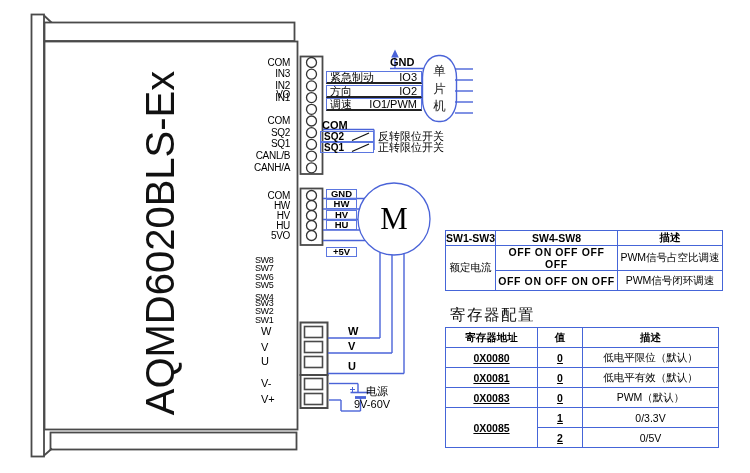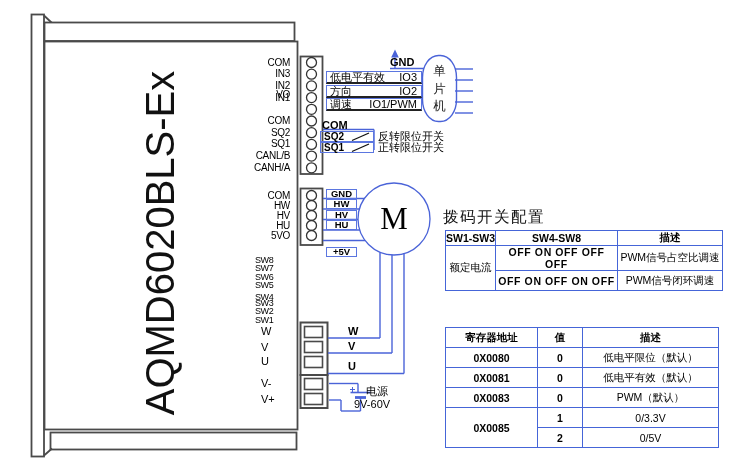--- a/index.html
+++ b/index.html
@@ -25,21 +25,21 @@
   .cnlbl{font-size:11px;line-height:11px;}
   .mcu-txt{left:425px;top:63px;width:29px;text-align:center;font-size:12.5px;line-height:17.5px;color:#222;}
   .m-sym{left:379px;top:202px;width:30px;height:34px;text-align:center;font-size:31px;line-height:34px;
          font-family:"Liberation Serif","DejaVu Serif",serif;}
   .title{font-size:15.5px;letter-spacing:1.5px;color:#111;}
   table.blue-table{position:absolute;z-index:3;border-collapse:collapse;table-layout:fixed;background:#fff;}
   table.blue-table th,table.blue-table td{border:1.5px solid #4565d8;text-align:center;vertical-align:middle;
          padding:0;font-size:10.5px;overflow:hidden;}
   table.blue-table th{font-weight:bold;text-align:center;}
   td.sw{font-weight:bold;letter-spacing:0.6px;font-size:10.5px;}
-  td.addr,td.val{font-weight:bold;font-size:11px;}
+  td.addr,td.val{font-weight:bold;font-size:11px;text-decoration:underline;}
 </style>
 </head>
 <body>
 
 <div id="stage">
 
   <svg id="wires" width="750" height="473" viewBox="0 0 750 473">
 
     <g stroke="#4a4a4a" stroke-width="1.8" fill="none">
       <rect x="31.5" y="14.5" width="12.5" height="442" fill="#fff"></rect>
@@ -159,21 +159,21 @@
   <div class="lbl swpin" style="top:315.7px">SW1</div>
 
   <div class="lbl ppin" style="top:326px">W</div>
   <div class="lbl ppin" style="top:341.5px">V</div>
   <div class="lbl ppin" style="top:356px">U</div>
   <div class="lbl ppin" style="top:377.5px">V-</div>
   <div class="lbl ppin" style="top:394px">V+</div>
 
   <div class="lbl wirelbl" style="left:390px;top:57px">GND</div>
   <div class="sigbox" style="top:71px">
-    <span>低电平有效</span>
+    <span>紧急制动</span>
     <span class="io">IO3</span>
   </div>
   <div class="sigbox" style="top:84.5px">
     <span>方向</span>
     <span class="io">IO2</span>
   </div>
   <div class="sigbox" style="top:98px">
     <span>调速</span>
     <span class="io">IO1/PWM</span>
   </div>
@@ -196,21 +196,20 @@
   <div class="hallbox" style="top:247px">+5V</div>
 
   <div class="lbl m-sym">M</div>
   <div class="lbl wirelbl" style="left:348px;top:325.5px">W</div>
   <div class="lbl wirelbl" style="left:348px;top:340.5px">V</div>
   <div class="lbl wirelbl" style="left:348px;top:360.5px">U</div>
 
   <div class="lbl cnlbl" style="left:366px;top:386px">电源</div>
   <div class="lbl cnlbl" style="left:354px;top:399px">9V-60V</div>
 
-  <div class="lbl title" style="left:443px;top:207px">拨码开关配置</div>
   <table class="blue-table" style="left:445px;top:230px;width:277px">
     <colgroup>
         <col style="width:50px">
         <col style="width:122px">
         <col style="width:105px">
       </colgroup>
     <tbody>
         <tr style="height:13px">
       <th>SW1-SW3</th>
       <th>SW4-SW8</th>
@@ -221,20 +220,21 @@
       <td class="sw">OFF ON OFF OFF OFF</td>
       <td>PWM信号占空比调速</td>
     </tr>
     <tr style="height:20px">
       <td class="sw">OFF ON OFF ON OFF</td>
       <td>PWM信号闭环调速</td>
     </tr>
   </tbody>
     </table>
 
+  <div class="lbl title" style="left:450px;top:305px">寄存器配置</div>
   <table class="blue-table" style="left:445px;top:327px;width:273px">
     <colgroup>
         <col style="width:92px">
         <col style="width:45px">
         <col style="width:136px">
       </colgroup>
     <tbody>
         <tr style="height:20px">
       <th>寄存器地址</th>
       <th>值</th>

